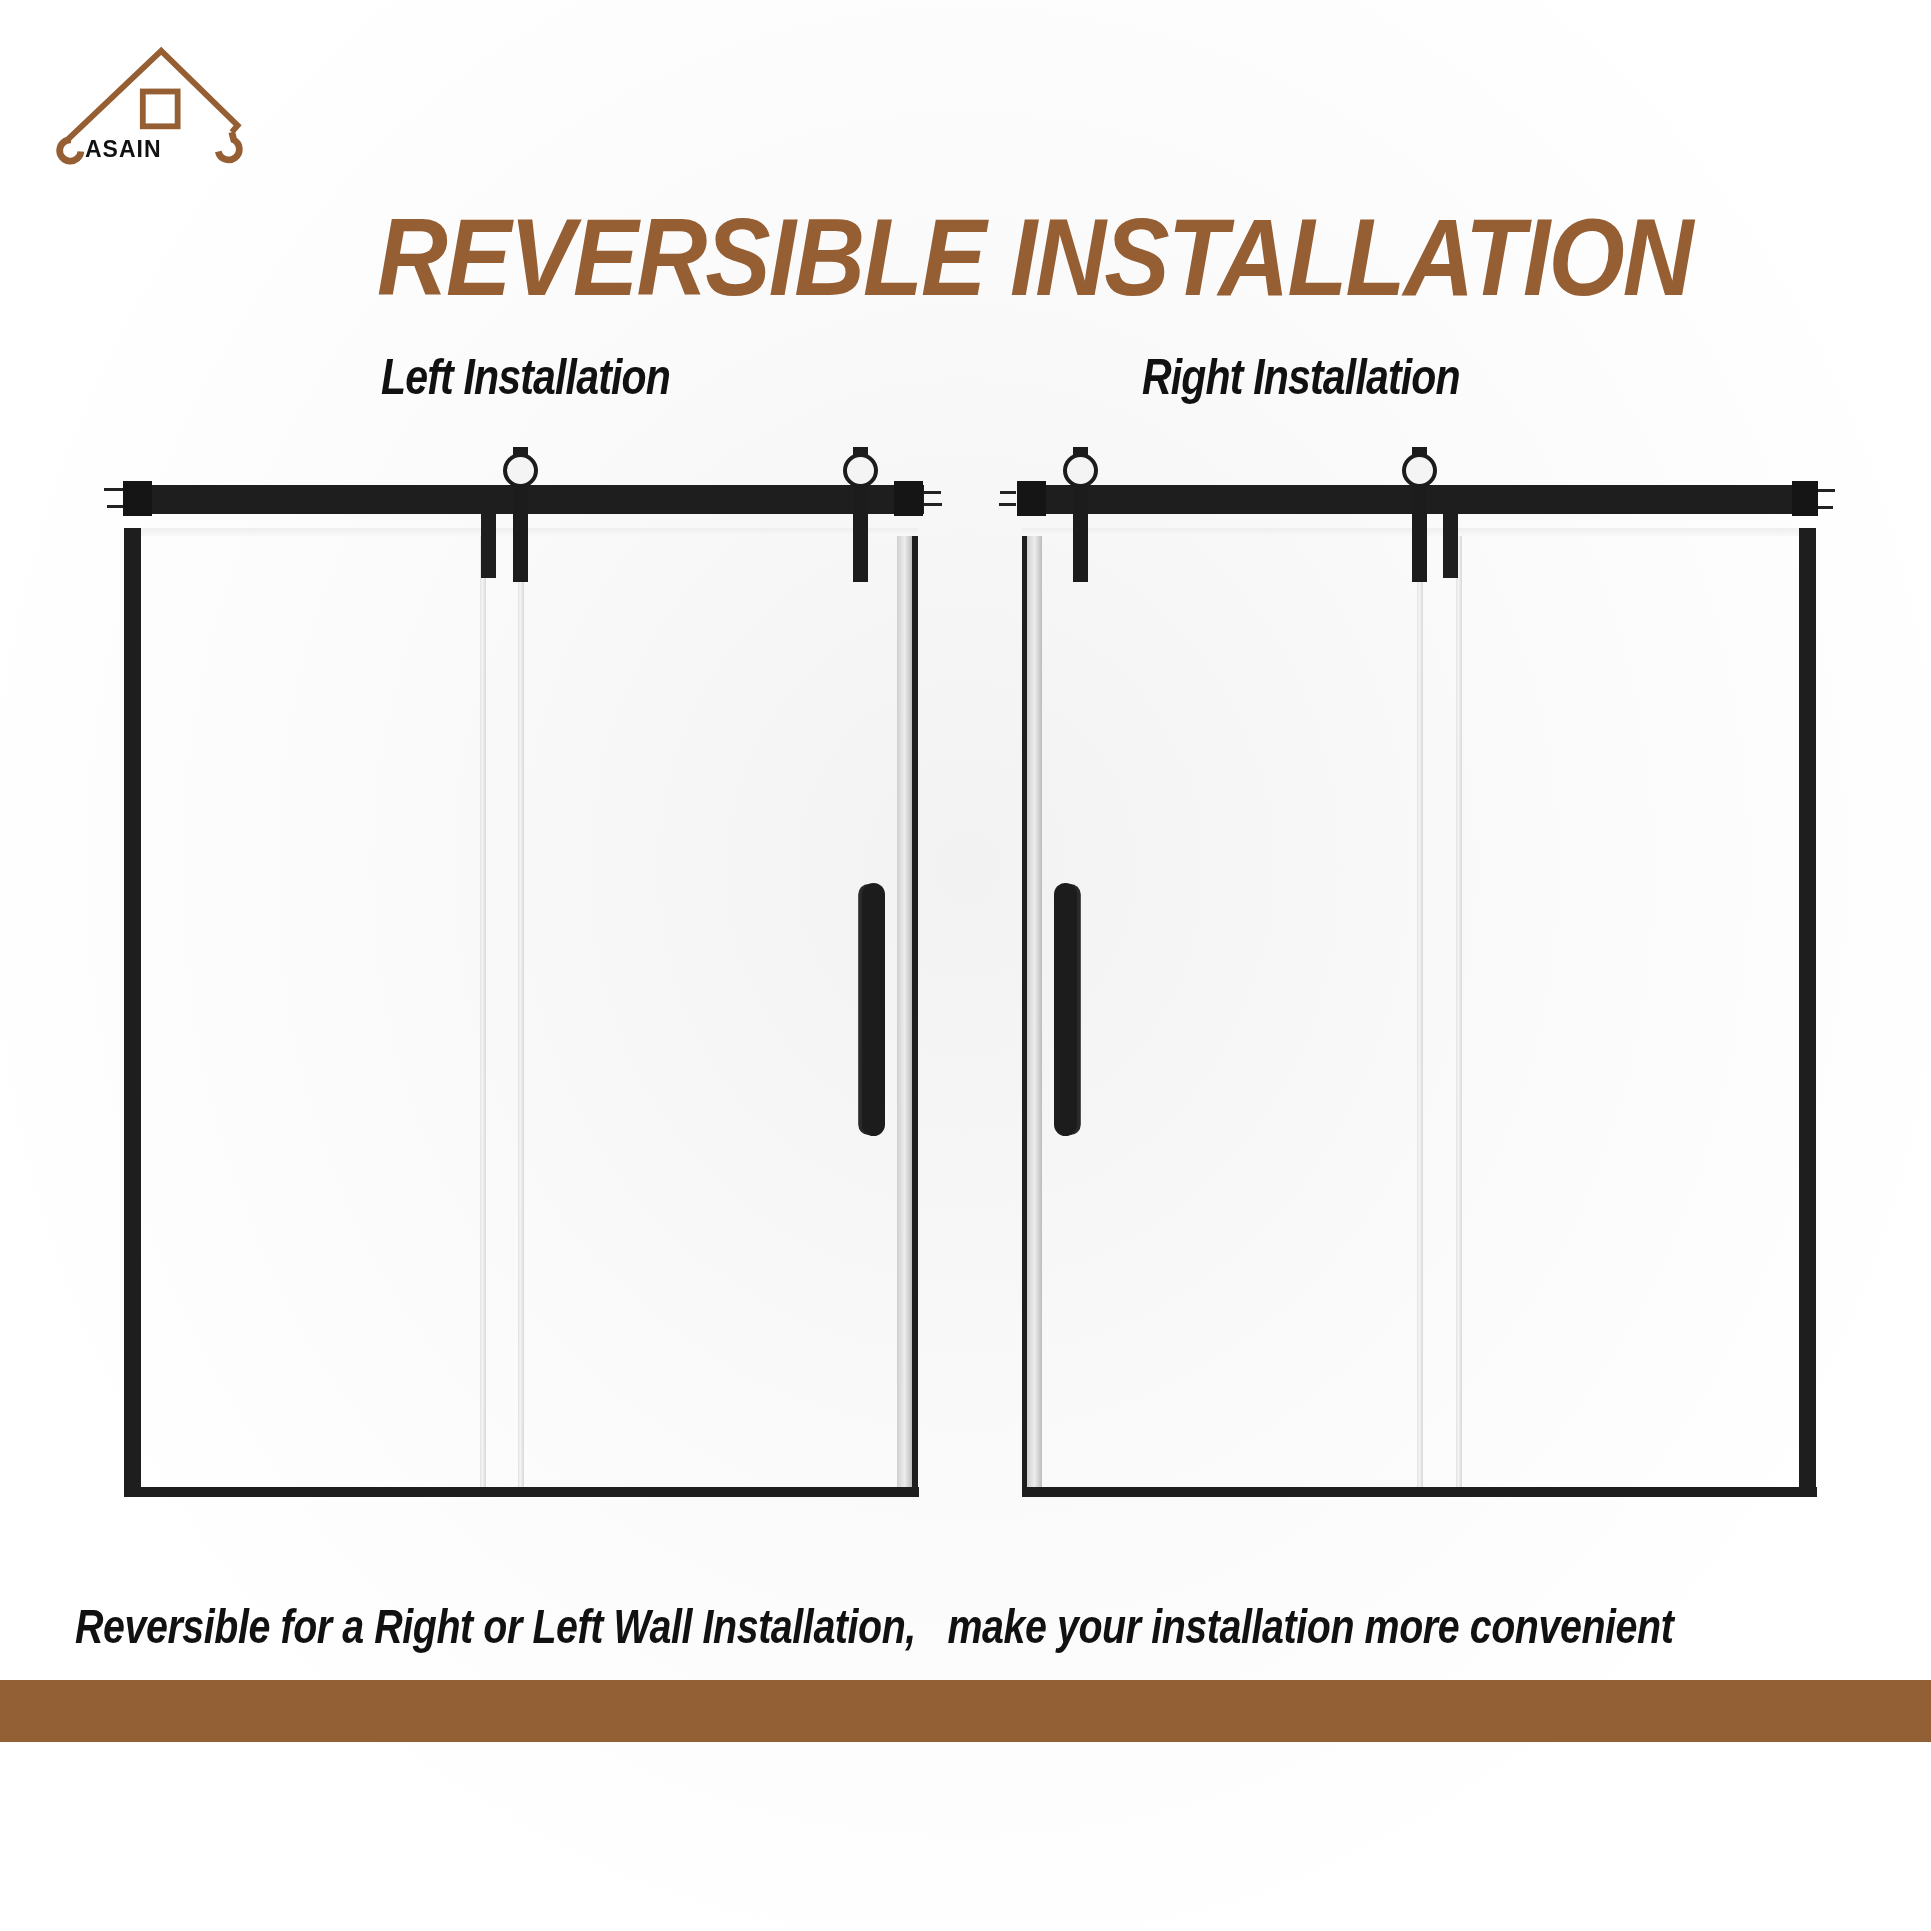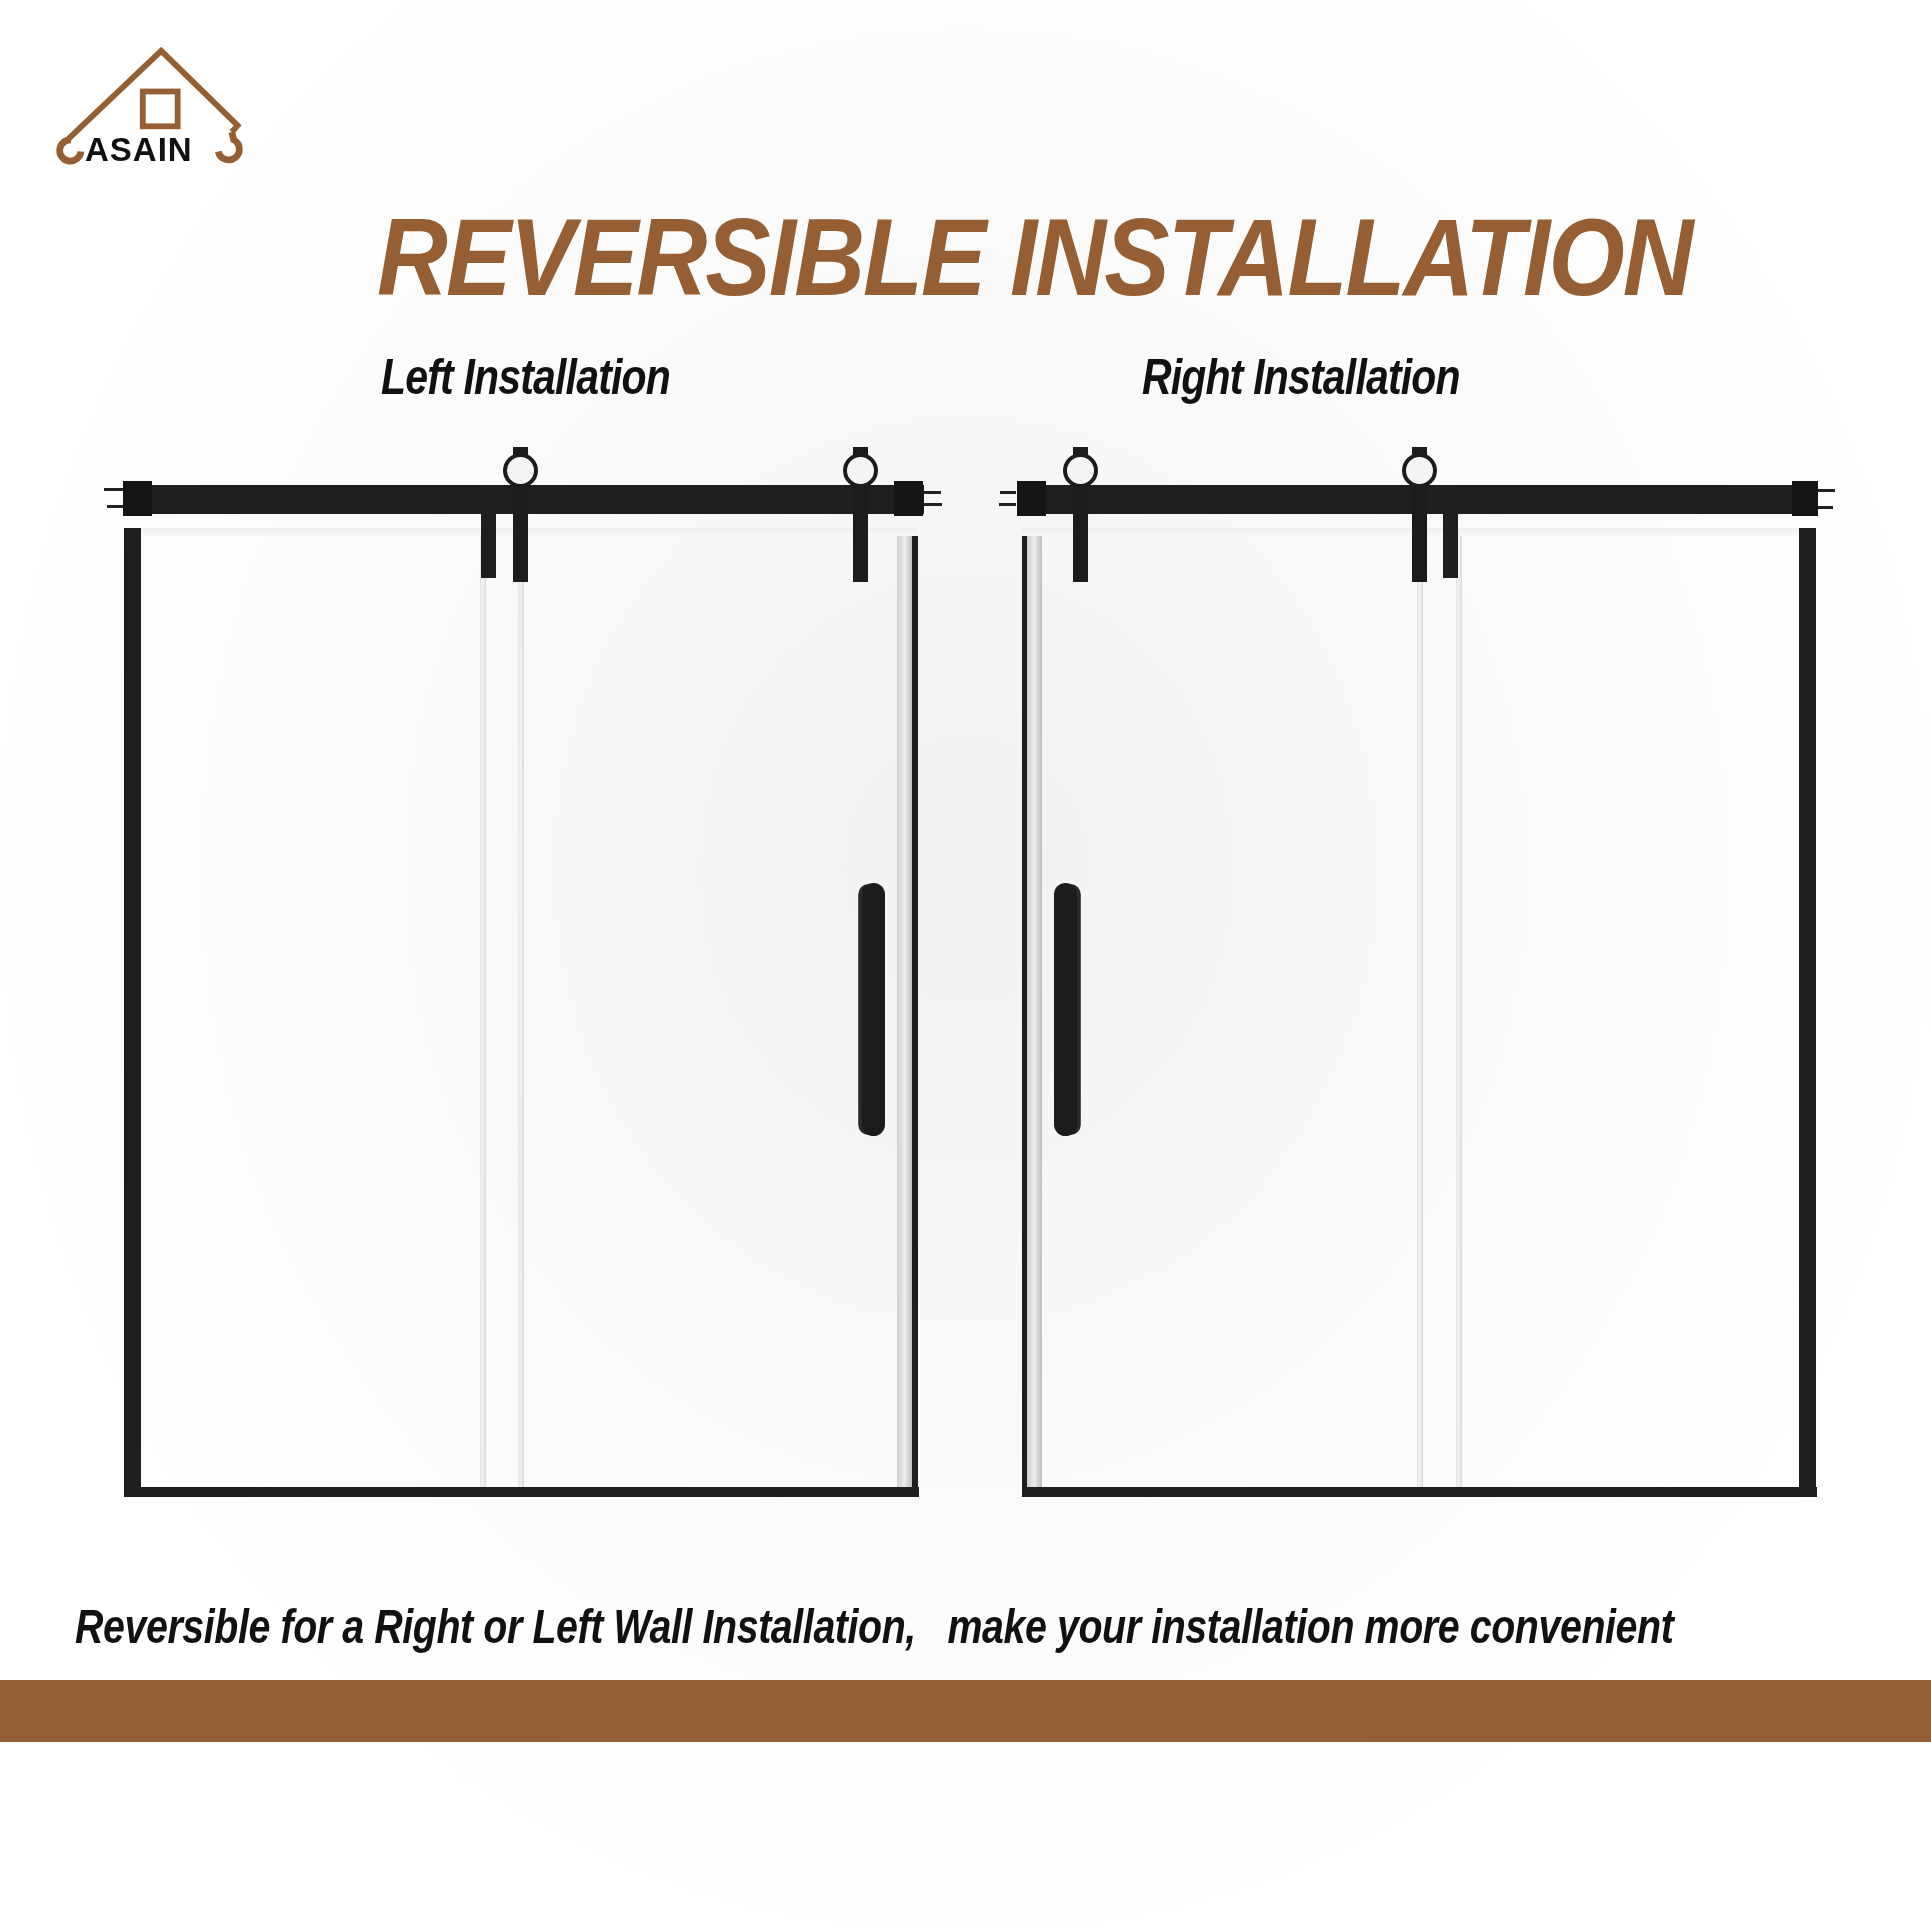--- a/index.html
+++ b/index.html
@@ -35,21 +35,21 @@
 
 <div class="abs bg-glow"></div>
 
 <div class="abs" style="left:48px;top:43px;width:208px;height:126px;">
   <svg width="208" height="126" viewBox="0 0 215 130" style="position:absolute;left:0;top:0;">
     <polyline points="20,100 117,8 196,85 190,92" fill="none" stroke="#955e33" stroke-width="6"></polyline>
     <rect x="98" y="50" width="36" height="36" fill="none" stroke="#955e33" stroke-width="6"></rect>
     <path d="M24 100 A11 11 0 1 0 34 112" fill="none" stroke="#955e33" stroke-width="7"></path>
     <path d="M190 92 L192 100 A11 11 0 1 1 176 112" fill="none" stroke="#955e33" stroke-width="7"></path>
   </svg>
-  <div style="position:absolute;left:37px;top:87px;font-weight:bold;font-size:33px;color:#111;letter-spacing:1px;line-height:39px;">ASAIN</div>
+  <div style="position:absolute;left:37px;top:87px;font-weight:bold;font-size:23px;color:#111;letter-spacing:1px;line-height:39px;">ASAIN</div>
 </div>
 
 <div class="abs title">REVERSIBLE INSTALLATION</div>
 
 <div class="abs subtitle" style="left:381px;">Left Installation</div>
 <div class="abs subtitle" style="left:1142px;">Right Installation</div>
 
 <div>
 
   <div class="abs screw" style="left:104px;top:488px;width:19.3px;"></div>

